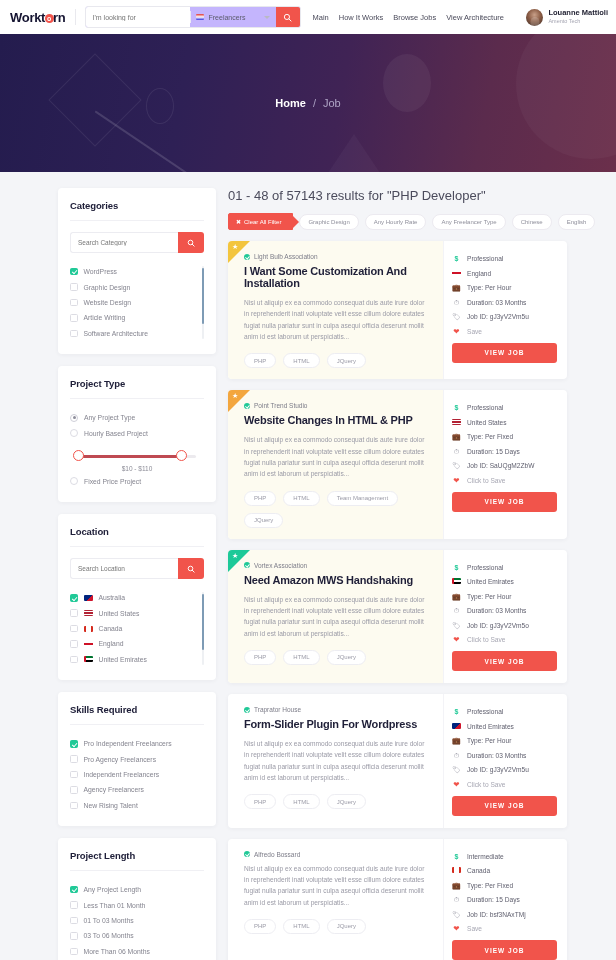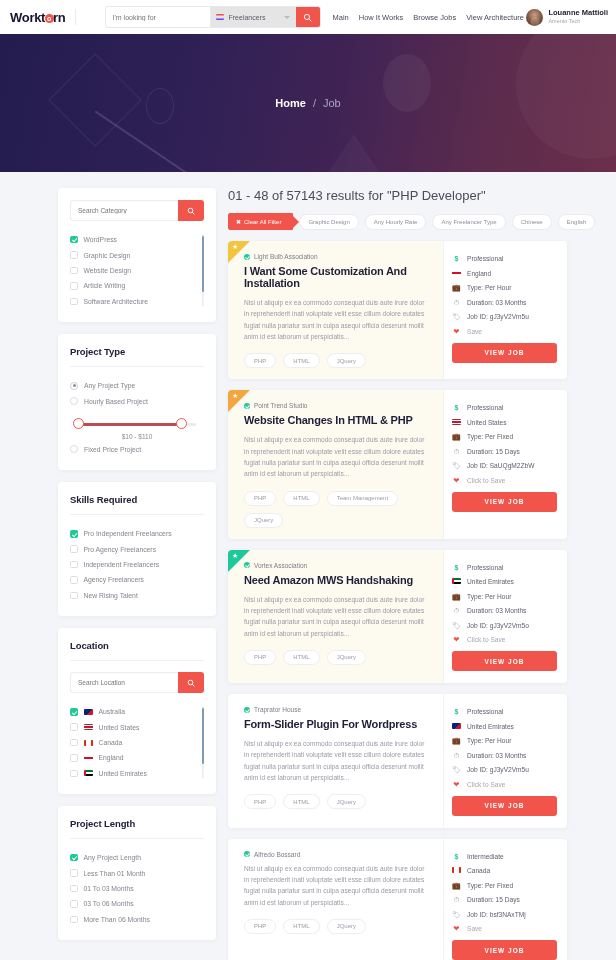--- a/index.html
+++ b/index.html
@@ -26,21 +26,21 @@
   .logo .o-mark {
     display: inline-block; width: 9px; height: 9px; border-radius: 50%;
     background: #f1544b; color: #fff; font-size: 7px; line-height: 9px;
     text-align: center; vertical-align: 1px; margin: 0 -0.5px;
   }
   .nav-div { width: 1px; height: 16px; background: #e9e9ee; margin: 0 9px; }
 
   .searchbar {
     display: flex; align-items: stretch; height: 22px;
     border: 1px solid #e8e8ee; border-radius: 3px; overflow: hidden;
-    background: #e5e5e5; width: 216px; margin-left: 20px;
+    background: #c4b5fd; width: 216px;
   }
   .searchbar input.sb-text {
     border: 0; outline: 0; font-size: 7px; color: #a8a8b5;
     padding: 0 7px; width: 104px; font-family: "Liberation Sans", sans-serif;
   }
   .sb-sep { width: 1px; background: #ececf2; margin: 4px 0; }
   .sb-select {
     display: flex; align-items: center; gap: 4px;
     font-size: 7px; color: #5b5b6b; padding: 0 6px; width: 88px;
     position: relative;
@@ -284,20 +284,21 @@
     <span class="sl">/</span>
     <span class="cur">Job</span>
   </div>
 </div>
 
 <div class="wrap">
 
   <div class="sidebar">
 
     <div class="panel">
+      <h3>Categories</h3>
       <div class="mini-search">
         <input placeholder="Search Category" style="">
         <div class="go">
           <svg width="8" height="8" viewBox="0 0 16 16">
             <circle cx="7" cy="7" r="4.6" fill="none" stroke="#fff" stroke-width="1.9"></circle>
             <line x1="10.5" y1="10.5" x2="14.3" y2="14.3" stroke="#fff" stroke-width="1.9" stroke-linecap="round"></line>
           </svg>
         </div>
       </div>
       <div class="opt-list">
@@ -341,44 +342,20 @@
         <div class="range-track">
           <span class="range-fill"></span>
           <span class="knob k1"></span>
           <span class="knob k2"></span>
         </div>
         <div class="range-val">$10 - $110</div>
       </div>
       <div class="opt">
           <span class="rdo"></span>
           <span>Fixed Price Project</span>
-        </div>
-    </div>
-
-    <div class="panel">
-      <h3>Skills Required</h3>
-      <div class="opt">
-          <span class="cbx on"></span>
-          <span>Pro Independent Freelancers</span>
-        </div>
-      <div class="opt">
-          <span class="cbx"></span>
-          <span>Pro Agency Freelancers</span>
-        </div>
-      <div class="opt">
-          <span class="cbx"></span>
-          <span>Independent Freelancers</span>
-        </div>
-      <div class="opt">
-          <span class="cbx"></span>
-          <span>Agency Freelancers</span>
-        </div>
-      <div class="opt">
-          <span class="cbx"></span>
-          <span>New Rising Talent</span>
         </div>
     </div>
 
     <div class="panel">
       <h3>Location</h3>
       <div class="mini-search">
         <input placeholder="Search Location" style="">
         <div class="go">
           <svg width="8" height="8" viewBox="0 0 16 16">
             <circle cx="7" cy="7" r="4.6" fill="none" stroke="#fff" stroke-width="1.9"></circle>
@@ -412,20 +389,44 @@
           </div>
         <div class="opt">
             <span class="cbx"></span>
             <span class="flag f-ae"></span>
             <span>United Emirates</span>
           </div>
       </div>
     </div>
 
     <div class="panel">
+      <h3>Skills Required</h3>
+      <div class="opt">
+          <span class="cbx on"></span>
+          <span>Pro Independent Freelancers</span>
+        </div>
+      <div class="opt">
+          <span class="cbx"></span>
+          <span>Pro Agency Freelancers</span>
+        </div>
+      <div class="opt">
+          <span class="cbx"></span>
+          <span>Independent Freelancers</span>
+        </div>
+      <div class="opt">
+          <span class="cbx"></span>
+          <span>Agency Freelancers</span>
+        </div>
+      <div class="opt">
+          <span class="cbx"></span>
+          <span>New Rising Talent</span>
+        </div>
+    </div>
+
+    <div class="panel">
       <h3>Project Length</h3>
       <div class="opt">
           <span class="cbx on"></span>
           <span>Any Project Length</span>
         </div>
       <div class="opt">
           <span class="cbx"></span>
           <span>Less Than 01 Month</span>
         </div>
       <div class="opt">

